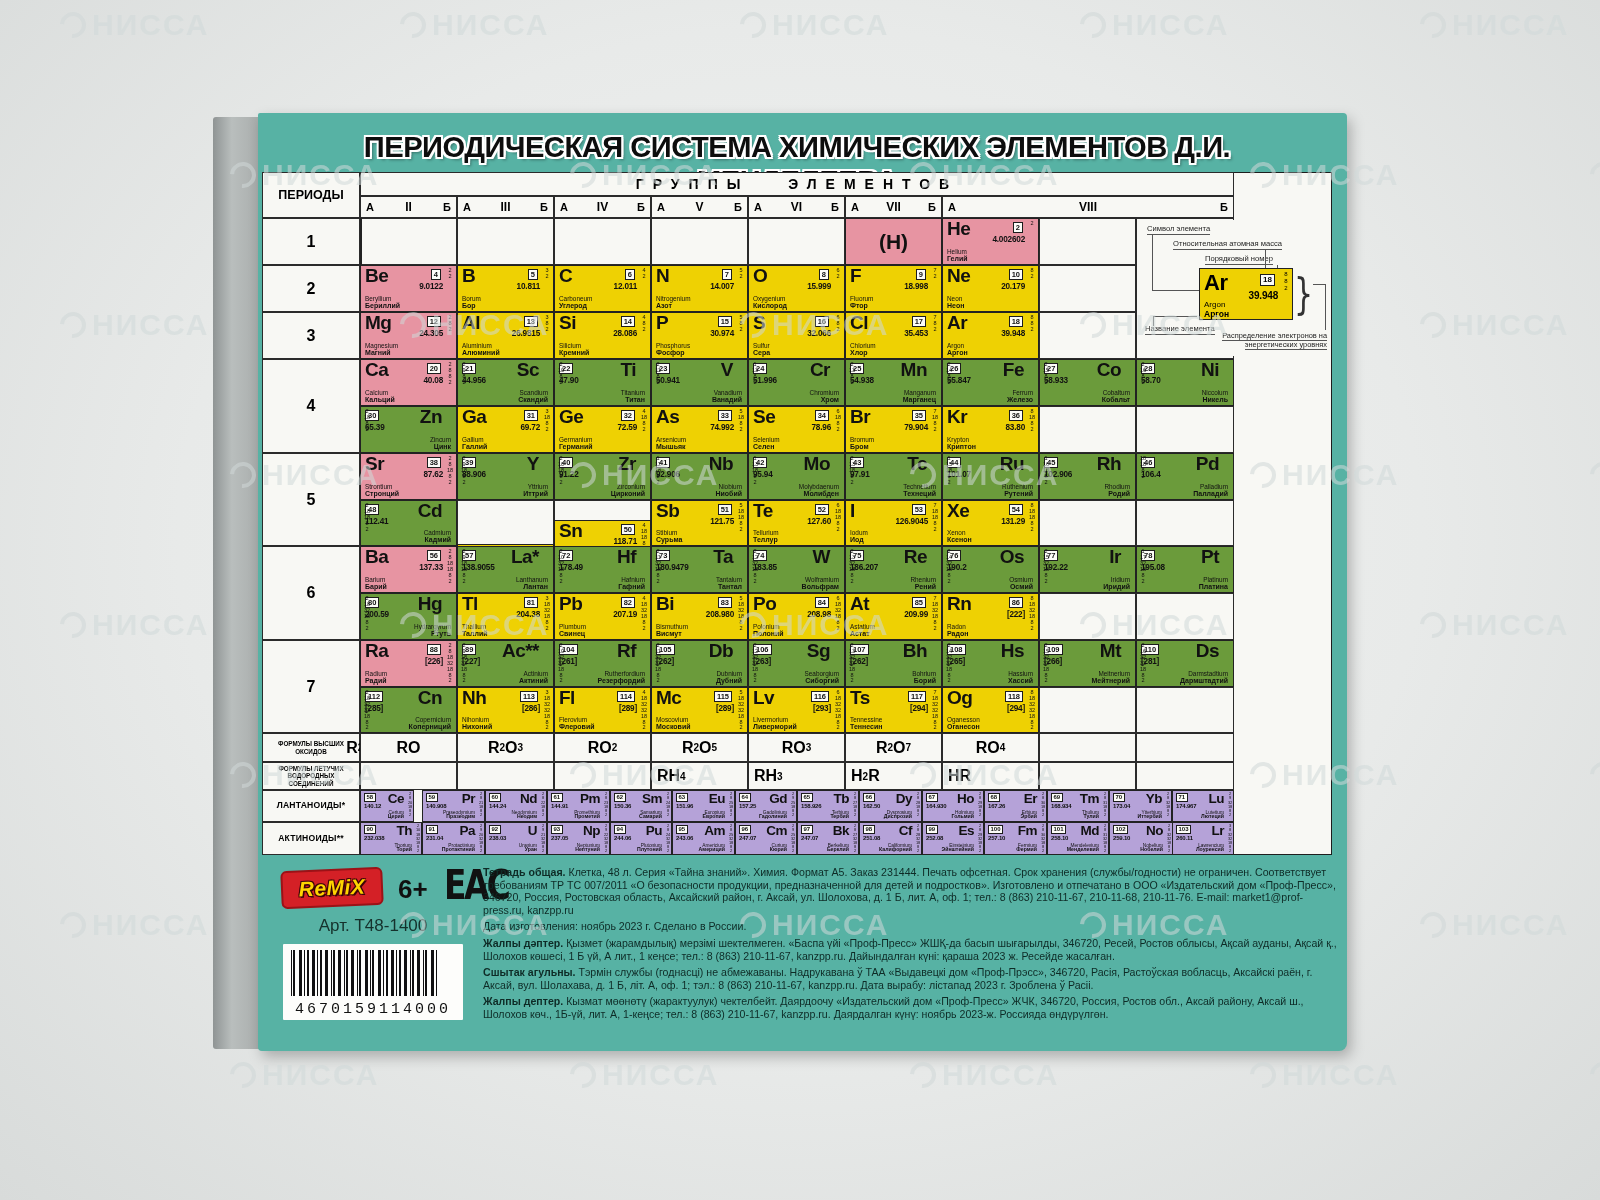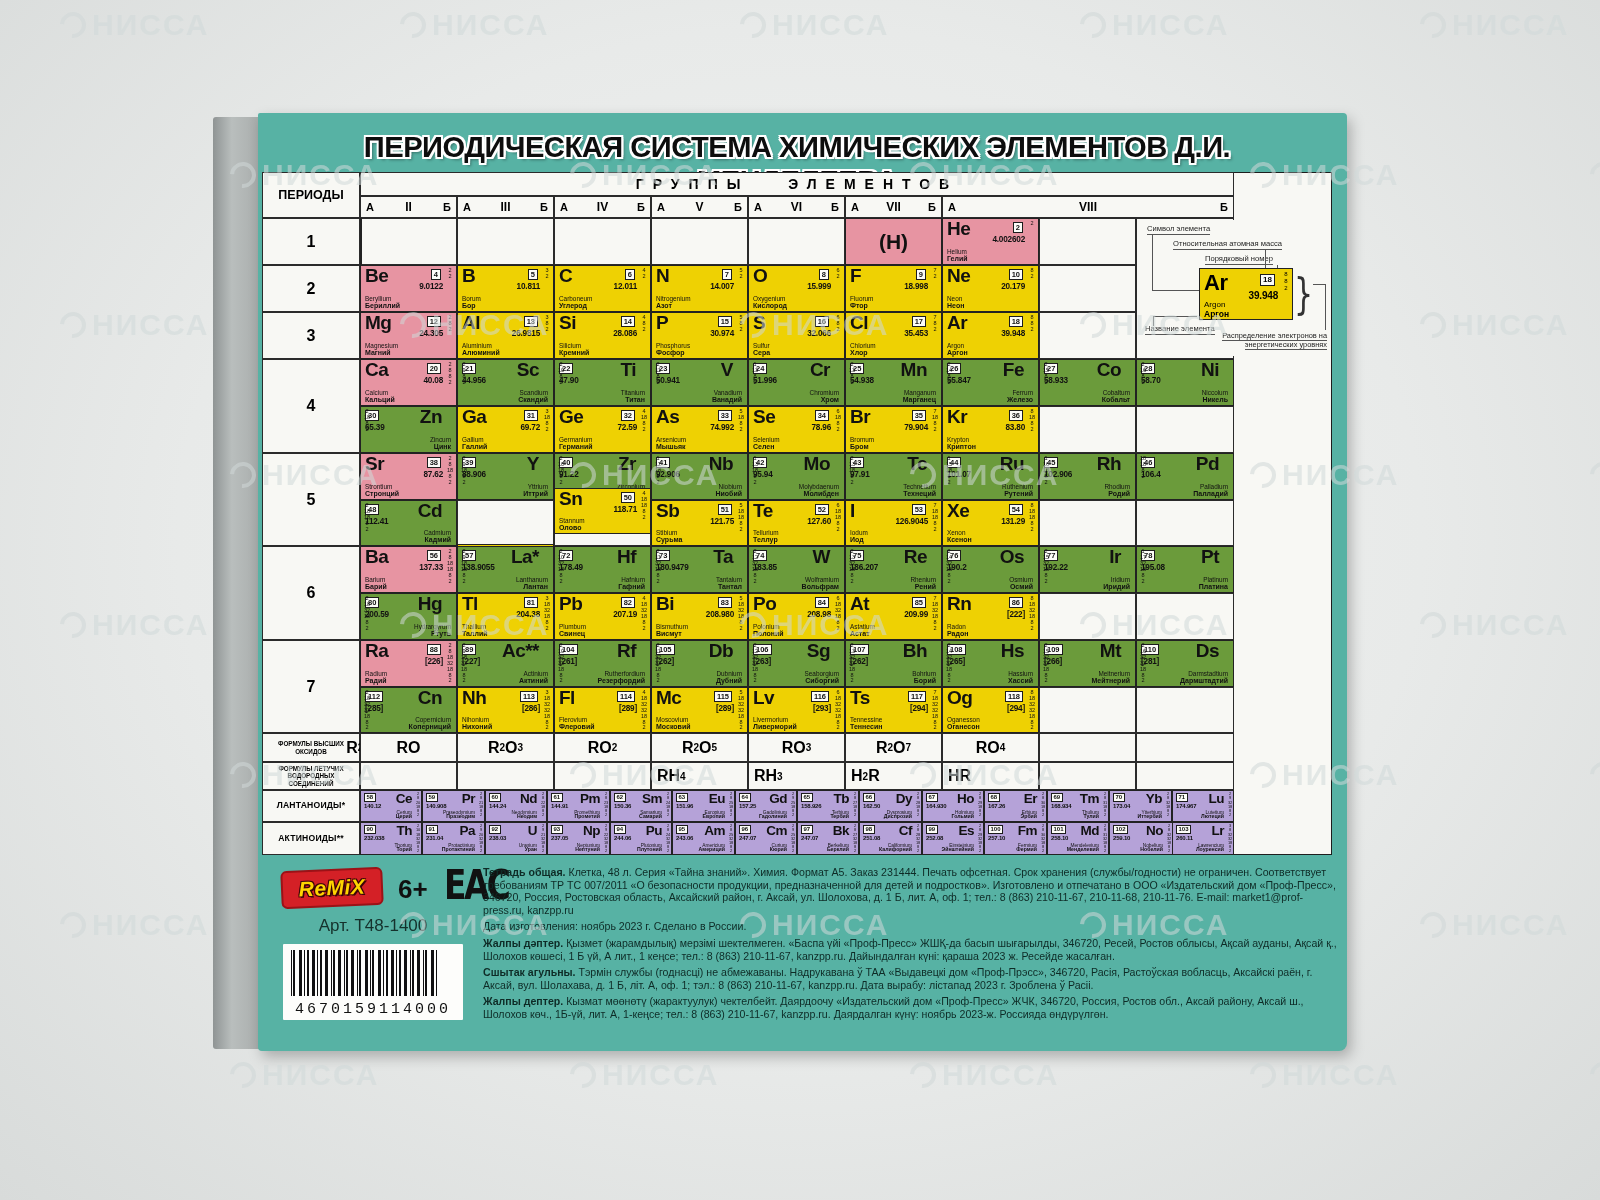--- a/index.html
+++ b/index.html
@@ -964,21 +964,21 @@
       <span class="shl">
         <i>3</i>
         <i>18</i>
         <i>18</i>
         <i>8</i>
         <i>2</i>
       </span>
       <span class="lat">Indium</span>
       <span class="rus">Индий</span>
     </div>
-    <div class="cell t-p" style="left: 554px; top: 488px; width: 97px; height: 46px;">
+    <div class="cell t-p" style="left: 554px; top: 520px; width: 97px; height: 46px;">
       <b class="sym">Sn</b>
       <span class="nbx">50</span>
       <span class="mass">118.71</span>
       <span class="shl">
         <i>4</i>
         <i>18</i>
         <i>18</i>
         <i>8</i>
         <i>2</i>
       </span>
@@ -1569,21 +1569,21 @@
     <div class="bcell fx" style="left: 554px; top: 733px; width: 97px; height: 29px;">RO<sub>2</sub></div>
     <div class="bcell fx" style="left: 651px; top: 733px; width: 97px; height: 29px;">R<sub>2</sub>O<sub>5</sub></div>
     <div class="bcell fx" style="left: 748px; top: 733px; width: 97px; height: 29px;">RO<sub>3</sub></div>
     <div class="bcell fx" style="left: 845px; top: 733px; width: 97px; height: 29px;">R<sub>2</sub>O<sub>7</sub></div>
     <div class="bcell fx" style="left: 942px; top: 733px; width: 97px; height: 29px;">RO<sub>4</sub></div>
     <div class="bcell fx left" style="left: 651px; top: 762px; width: 97px; height: 28px;">RH<sub>4</sub></div>
     <div class="bcell fx left" style="left: 748px; top: 762px; width: 97px; height: 28px;">RH<sub>3</sub></div>
     <div class="bcell fx left" style="left: 845px; top: 762px; width: 97px; height: 28px;">H<sub>2</sub>R</div>
     <div class="bcell fx left" style="left: 942px; top: 762px; width: 97px; height: 28px;">HR</div>
     <div class="bcell rowlab big" style="left: 262px; top: 790px; width: 98px; height: 32px;">ЛАНТАНОИДЫ*</div>
-    <div class="cell t-f mir fcell" style="left: 360px; top: 790px; width: 62px; height: 32px;">
+    <div class="cell t-f mir fcell" style="left: 360px; top: 790px; width: 54px; height: 32px;">
       <b class="sym">Ce</b>
       <span class="nbx">58</span>
       <span class="mass">140.12</span>
       <span class="shl">
         <i>2</i>
         <i>8</i>
         <i>20</i>
         <i>18</i>
         <i>8</i>
         <i>2</i>

